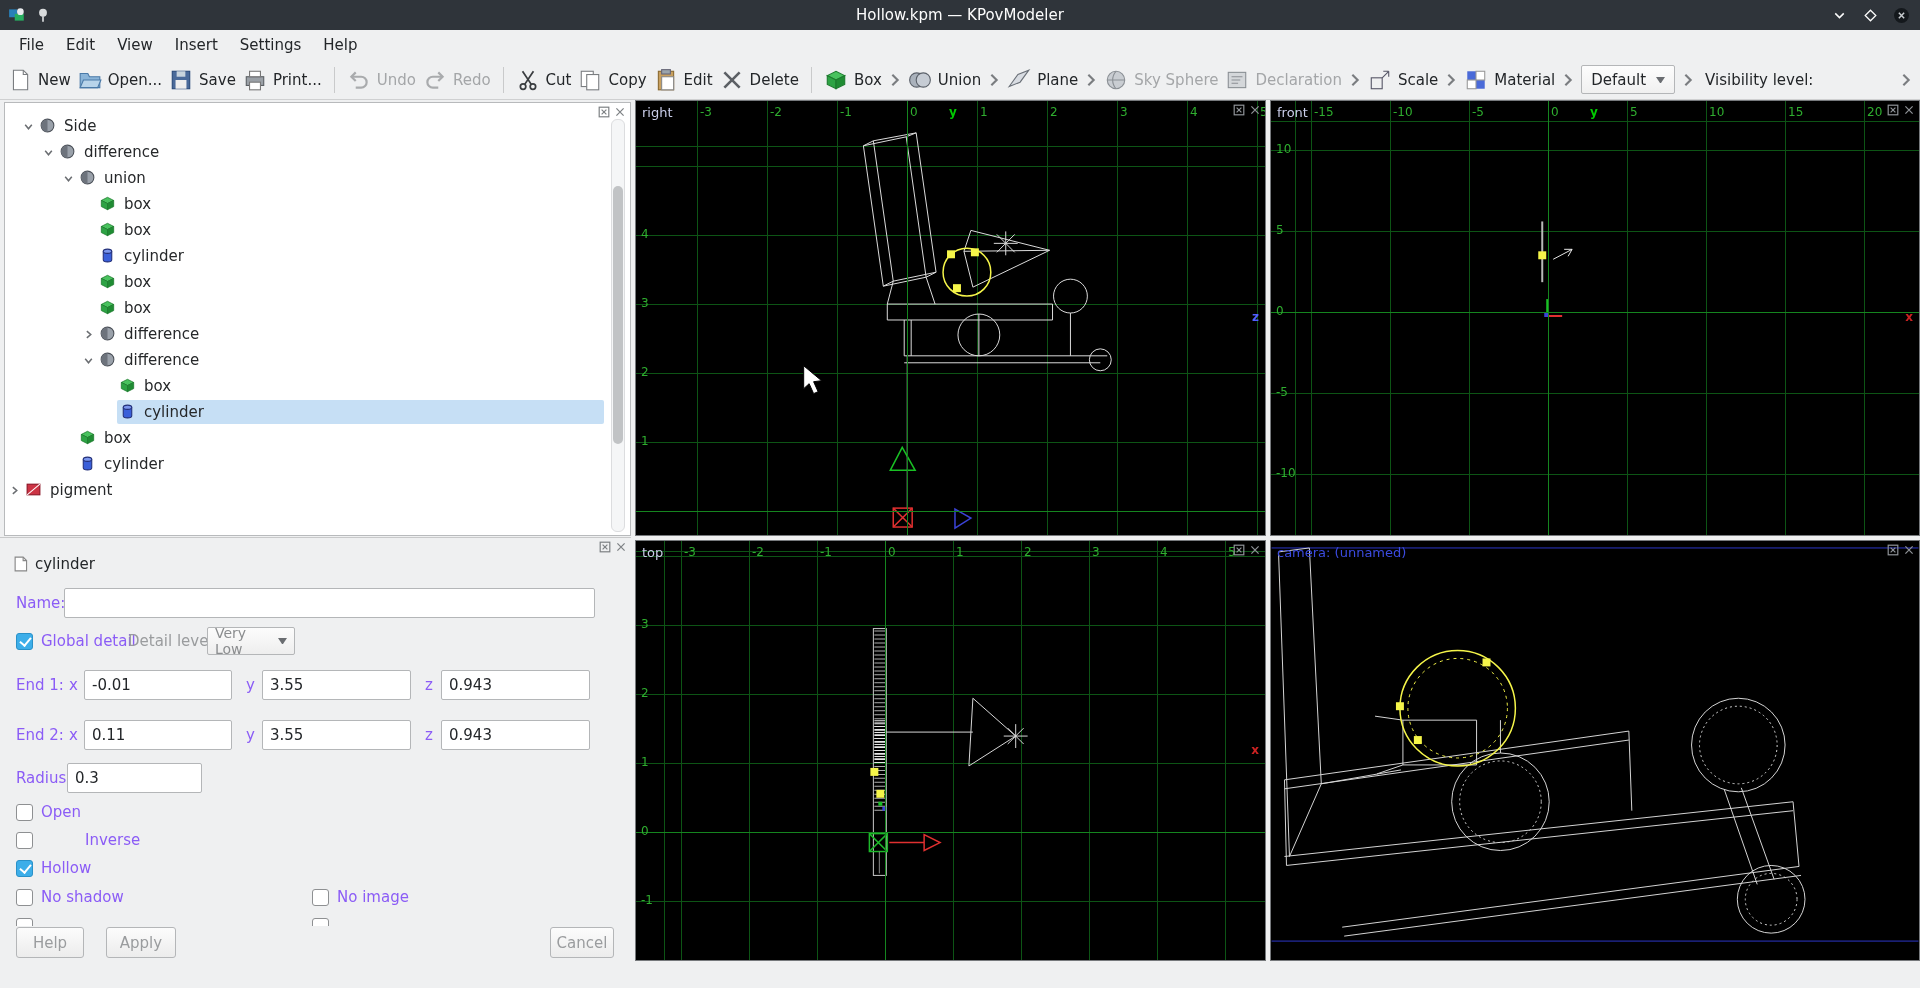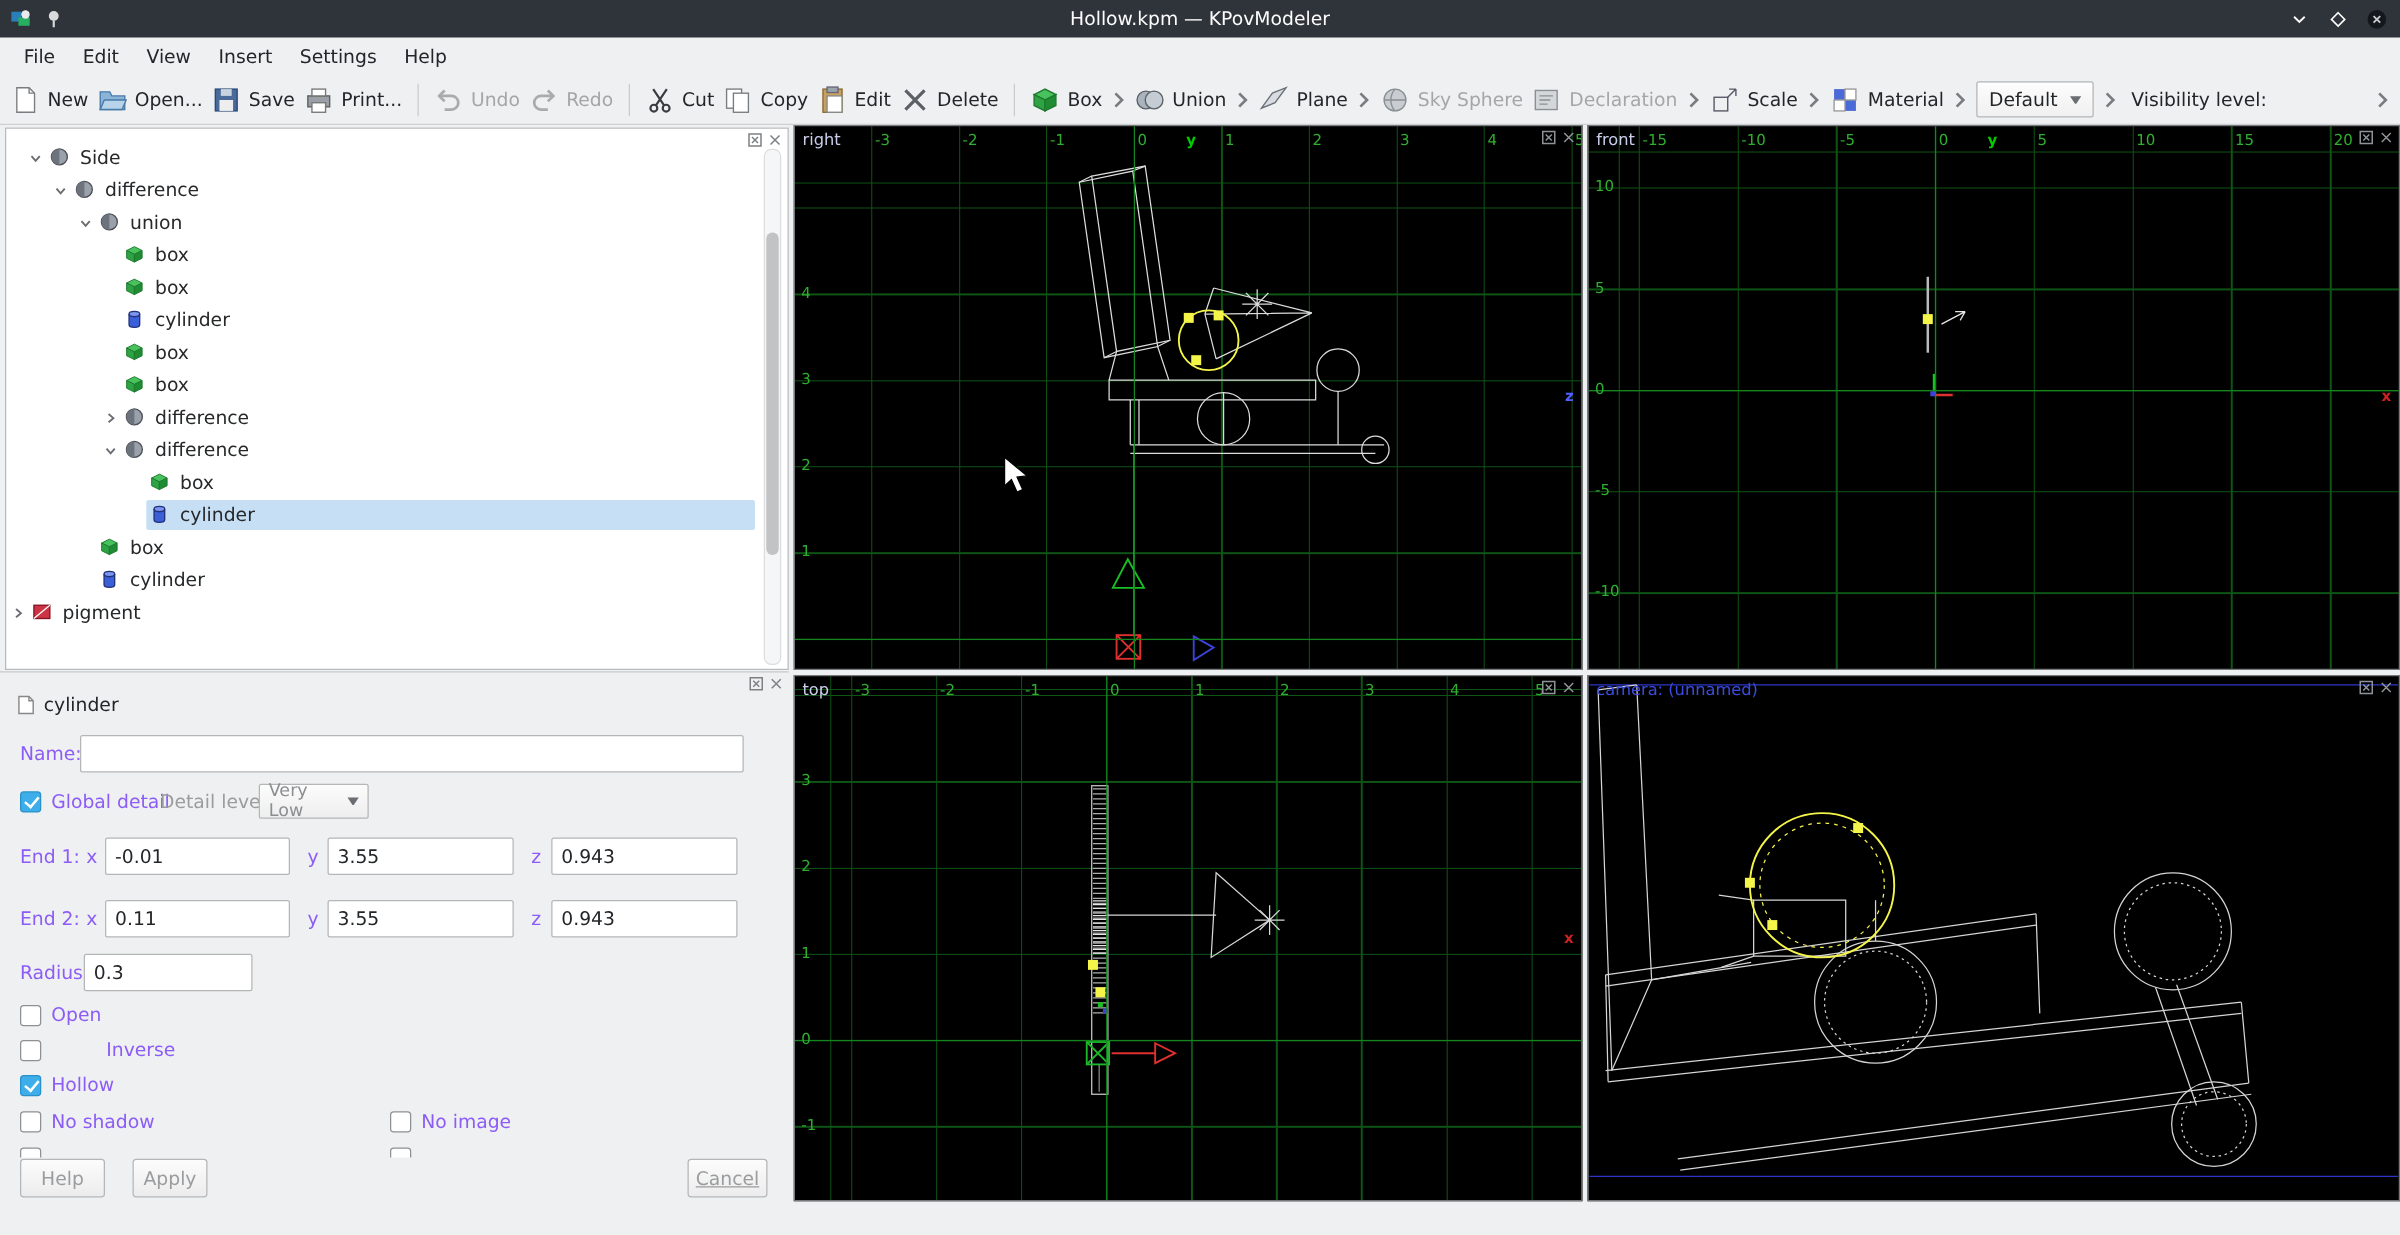--- a/index.html
+++ b/index.html
@@ -633,22 +633,22 @@
       <label class="plabel" style="left:41px;top:351px;">No shadow</label>
       <span class="cb" style="left:312px;top:351px;"></span>
       <label class="plabel" style="left:337px;top:351px;">No image</label>
 
       <div class="partial-row">
         <span class="cb" style="left:16px;top:2px;"></span>
         <span class="cb" style="left:312px;top:2px;"></span>
       </div>
 
       <button class="pbtn" style="left:16px;top:389px;width:68px;">Help</button>
-      <button class="pbtn" style="left:106px;top:389px;width:60px;">Apply</button>
-      <button class="pbtn" style="left:550px;top:389px;width:64px;text-decoration:underline;">Cancel</button>
+      <button class="pbtn" style="left:106px;top:389px;width:70px;">Apply</button>
+      <button class="pbtn" style="left:550px;top:389px;width:64px;">Cancel</button>
     <span class="pane-icons">
      <span class="pi">
             <svg viewBox="0 0 10 10">
               <rect x="1" y="1" width="8" height="8" fill="none" stroke="currentColor"></rect>
               <path d="M3 3l4 4M7 3L3 7" stroke="currentColor" fill="none"></path>
             </svg>
           </span>
      <span class="pi">
             <svg viewBox="0 0 10 10">
               <path d="M2 2l6 6M8 2L2 8" stroke="currentColor" fill="none"></path>

